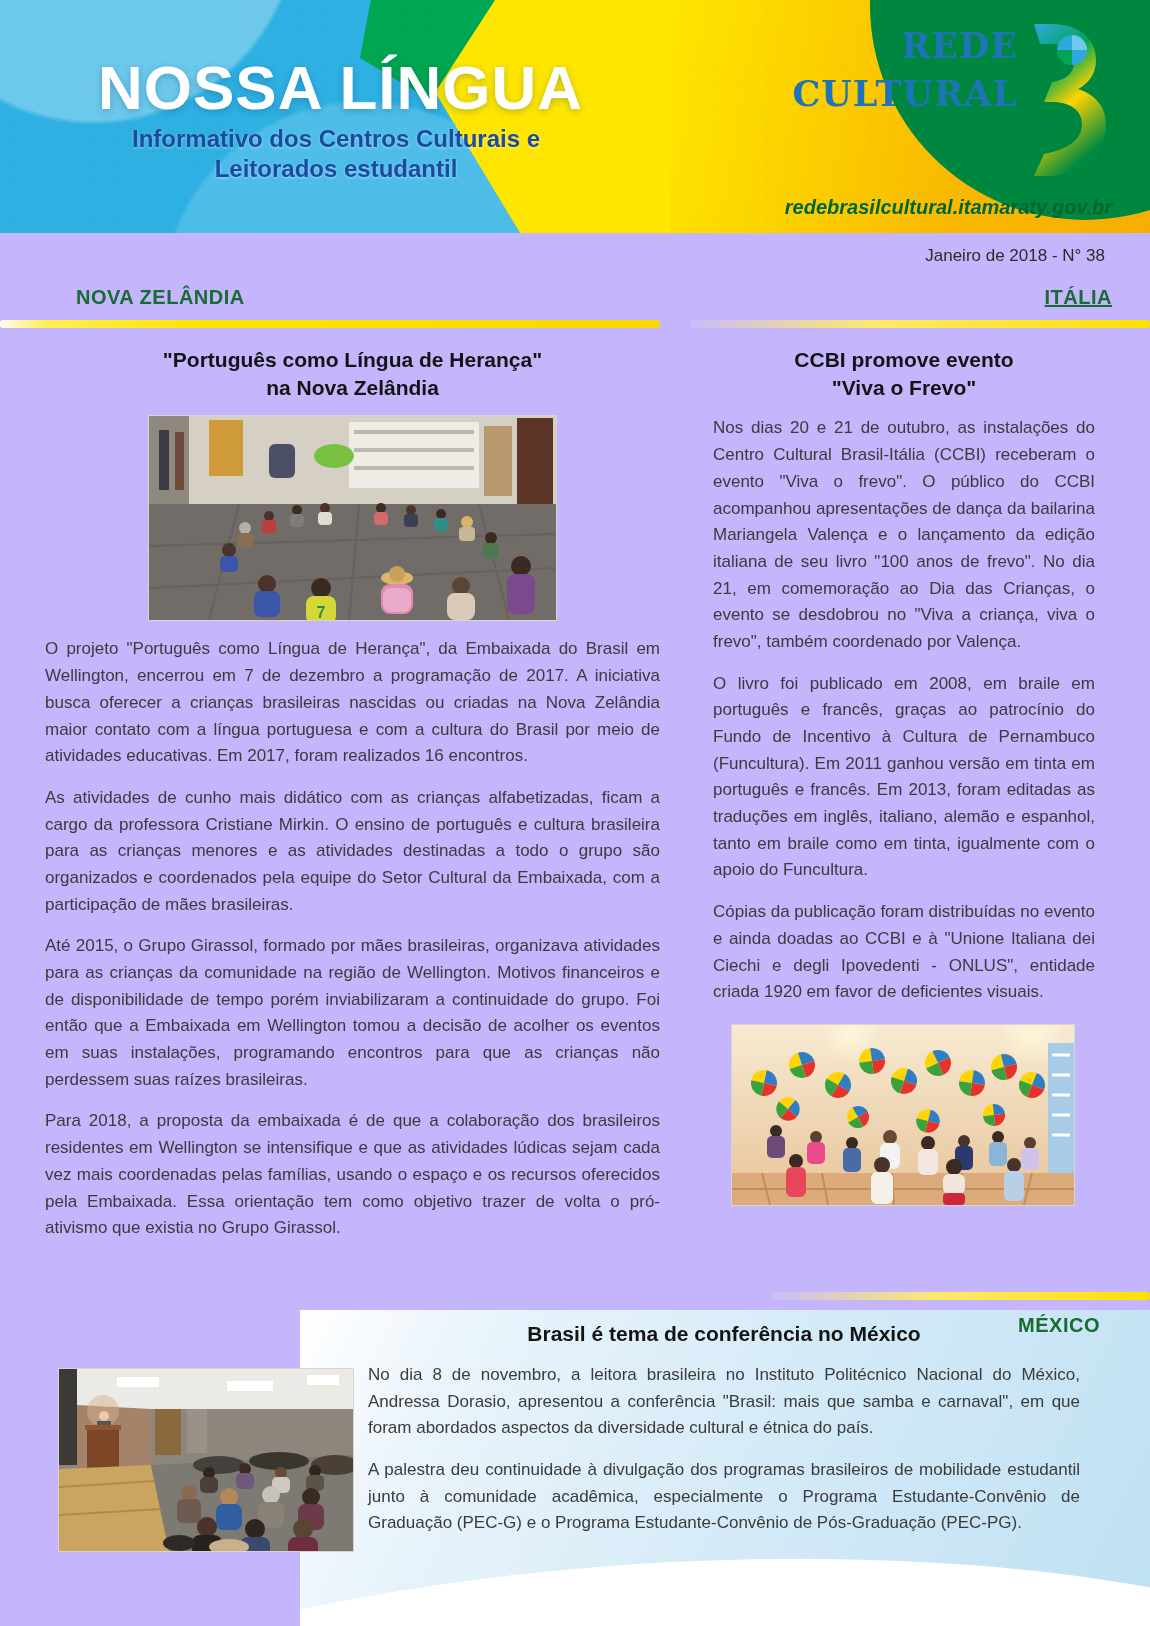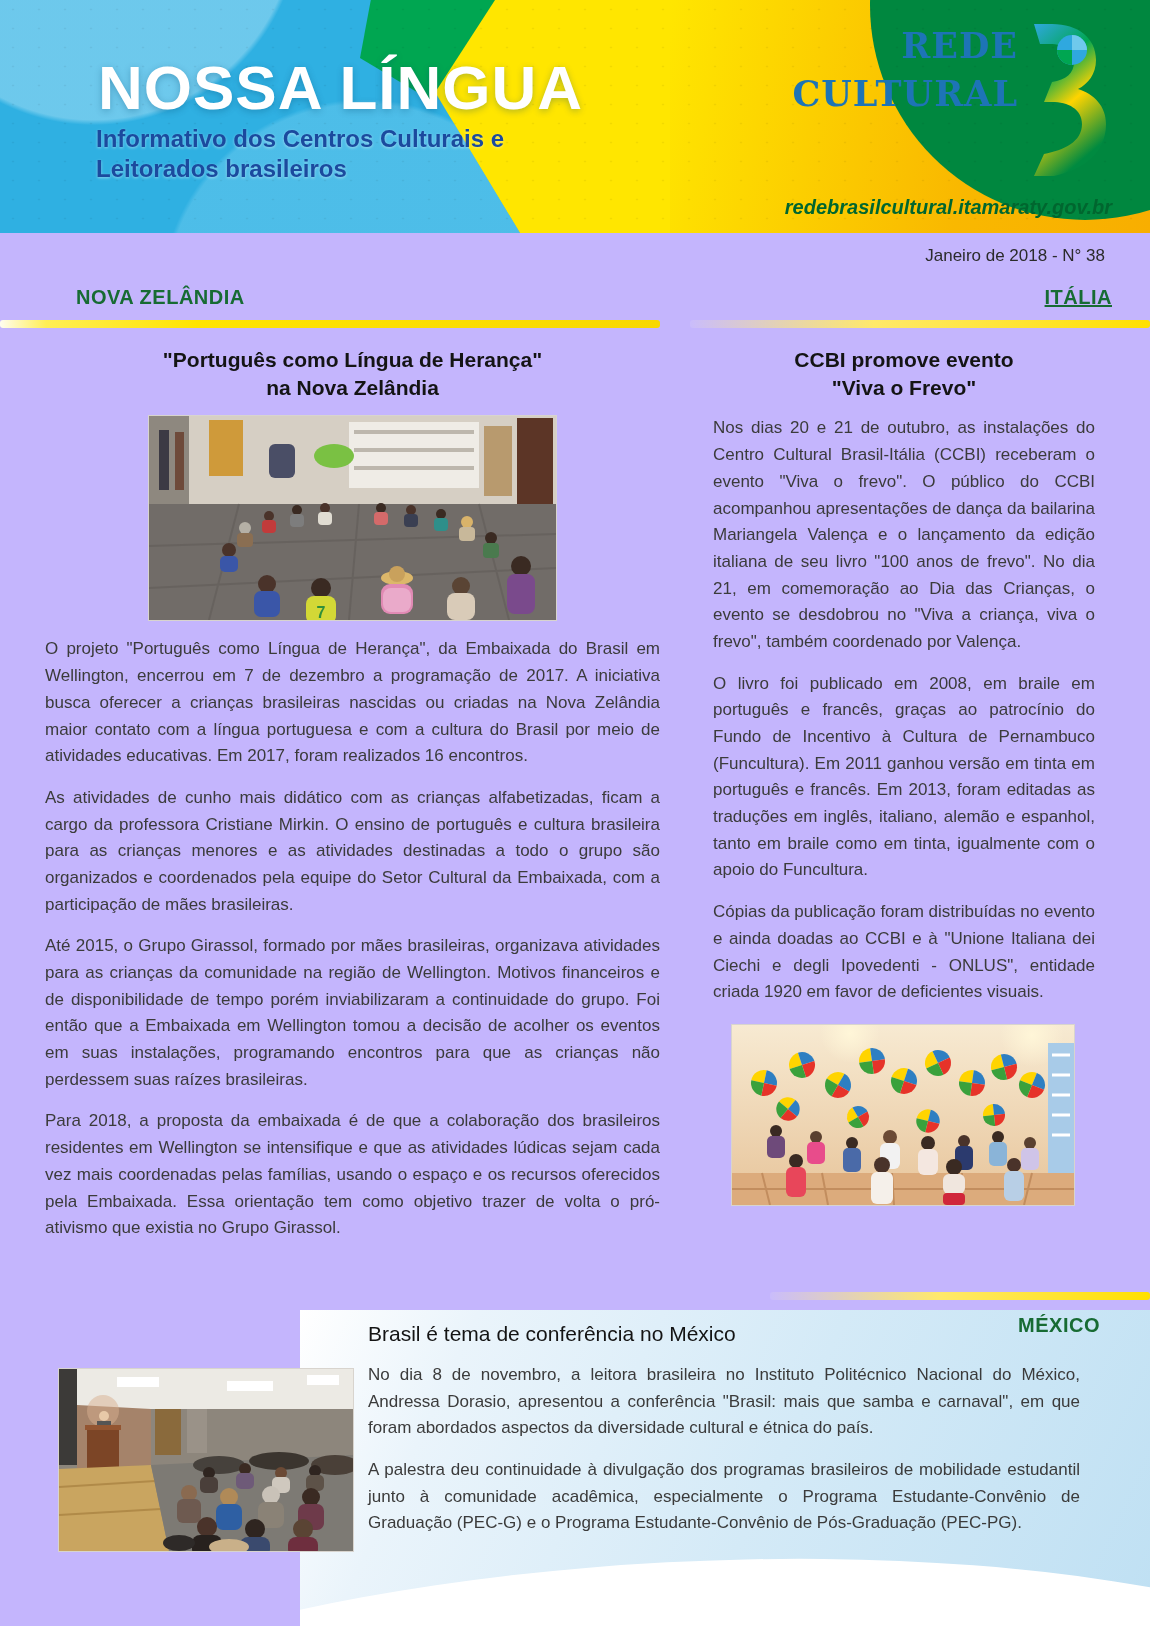--- a/index.html
+++ b/index.html
@@ -19,21 +19,21 @@
   .mh-orange{position:absolute;right:0;top:0;width:480px;height:100%;
            background:linear-gradient(100deg, rgba(248,176,0,0) 0%, rgba(248,176,0,.85) 62%, #f8ae00 100%);}
   .mh-greencorner{position:absolute;right:-150px;top:-210px;width:430px;height:430px;border-radius:50%;
            background:#00873f;}
   .mh-texture{position:absolute;inset:0;opacity:.10;
            background-image:radial-gradient(rgba(0,0,0,.55) 1px, transparent 1.6px);
            background-size:26px 19px;}
   .mh-title{position:absolute;left:98px;top:52px;width:500px;margin:0;
             font-size:62px;font-weight:bold;color:#ffffff;letter-spacing:1px;
             text-shadow:0 2px 7px rgba(0,70,110,.30);white-space:nowrap;}
-  .mh-subtitle{position:absolute;left:96px;top:124px;width:480px;
+  .mh-subtitle{position:absolute;left:96px;top:124px;width:480px;text-align:center;
             color:#1b4a9e;font-size:24px;font-weight:bold;line-height:1.25;
             text-shadow:0 1px 3px rgba(255,255,255,.45);}
   .brand{position:absolute;right:132px;top:22px;text-align:right;color:#1d74b6;
          font-family:"DejaVu Serif", serif;font-weight:bold;font-size:35px;line-height:48px;letter-spacing:1px;}
   .brand-logo{position:absolute;left:1028px;top:24px;width:84px;height:152px;}
   .brand-url{position:absolute;right:38px;top:196px;color:#00662f;
              font-family:Liberation Sans, sans-serif;font-style:italic;font-weight:bold;font-size:20px;}
 
   
   .issue-date{position:absolute;right:45px;top:246px;font-size:17px;color:#2b2b2b;}
@@ -59,39 +59,39 @@
   .photo-nz{margin:0 auto 15px auto;}
   .photo-it{margin:18px 0 0 18px;}
   p.body{margin:0 0 15px 0;font-size:17px;line-height:1.57;text-align:justify;color:#3b3b3b;}
 
   
   .mx-panel{position:absolute;left:300px;top:1310px;width:850px;height:316px;overflow:hidden;
             background:linear-gradient(115deg,#ffffff 0%,#eaf4fb 18%,#d4eaf7 55%,#bfe0f3 100%);}
   .mx-panel::after{content:"";position:absolute;left:-420px;top:252px;width:1600px;height:500px;
             background:#ffffff;border-radius:50%;transform:rotate(-3deg);}
   .mx-text{position:absolute;left:368px;top:1322px;width:712px;}
-  .mx-title{margin:0 0 16px 0;text-align:left;font-size:21px;font-weight:normal;color:#141414;}
+  .mx-title{margin:0 0 16px 0;text-align:center;font-size:21px;font-weight:bold;color:#141414;}
   .photo-mx{position:absolute;left:58px;top:1368px;}
 </style>
 </head>
 <body>
 
 <div class="page">
 
   <div class="masthead">
     <div class="mh-blue"></div>
     <div class="mh-greenwedge"></div>
     <div class="mh-orange"></div>
     <div class="mh-greencorner"></div>
     <div class="mh-texture"></div>
 
     <h1 class="mh-title">NOSSA LÍNGUA</h1>
     <div class="mh-subtitle">
       <span>Informativo dos Centros Culturais e</span><br>
-      <span>Leitorados brasileiros</span>
+      <span>Leitorados estudantil</span>
     </div>
 
     <div class="brand">
       <div>REDE</div>
       <div>CULTURAL</div>
     </div>
 
     <svg class="brand-logo" viewBox="0 0 84 152" aria-hidden="true">
       <defs>
         <linearGradient id="bgrad" x1="0" y1="0" x2="0.4" y2="1">

